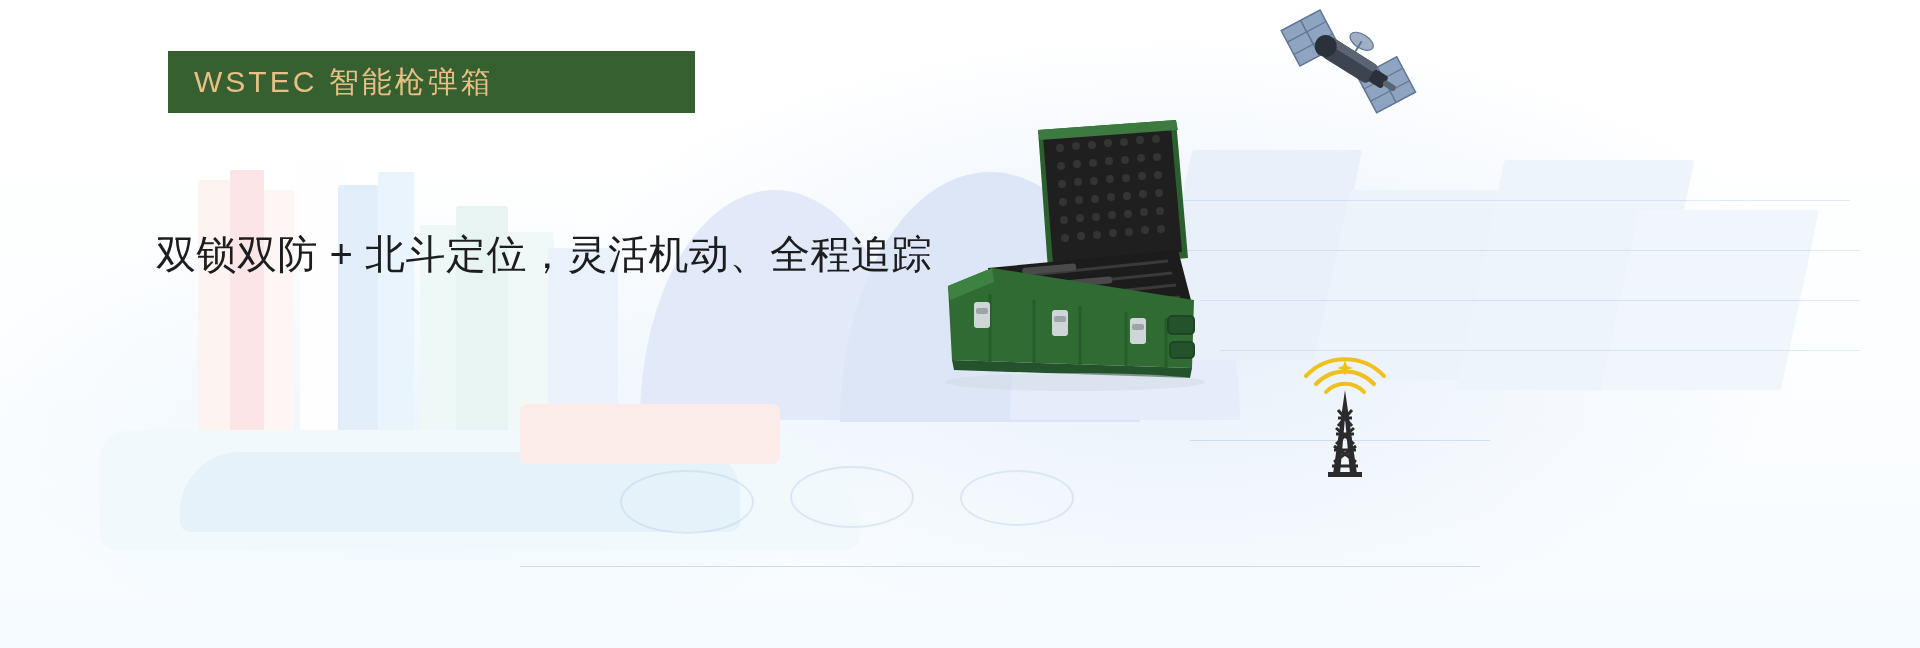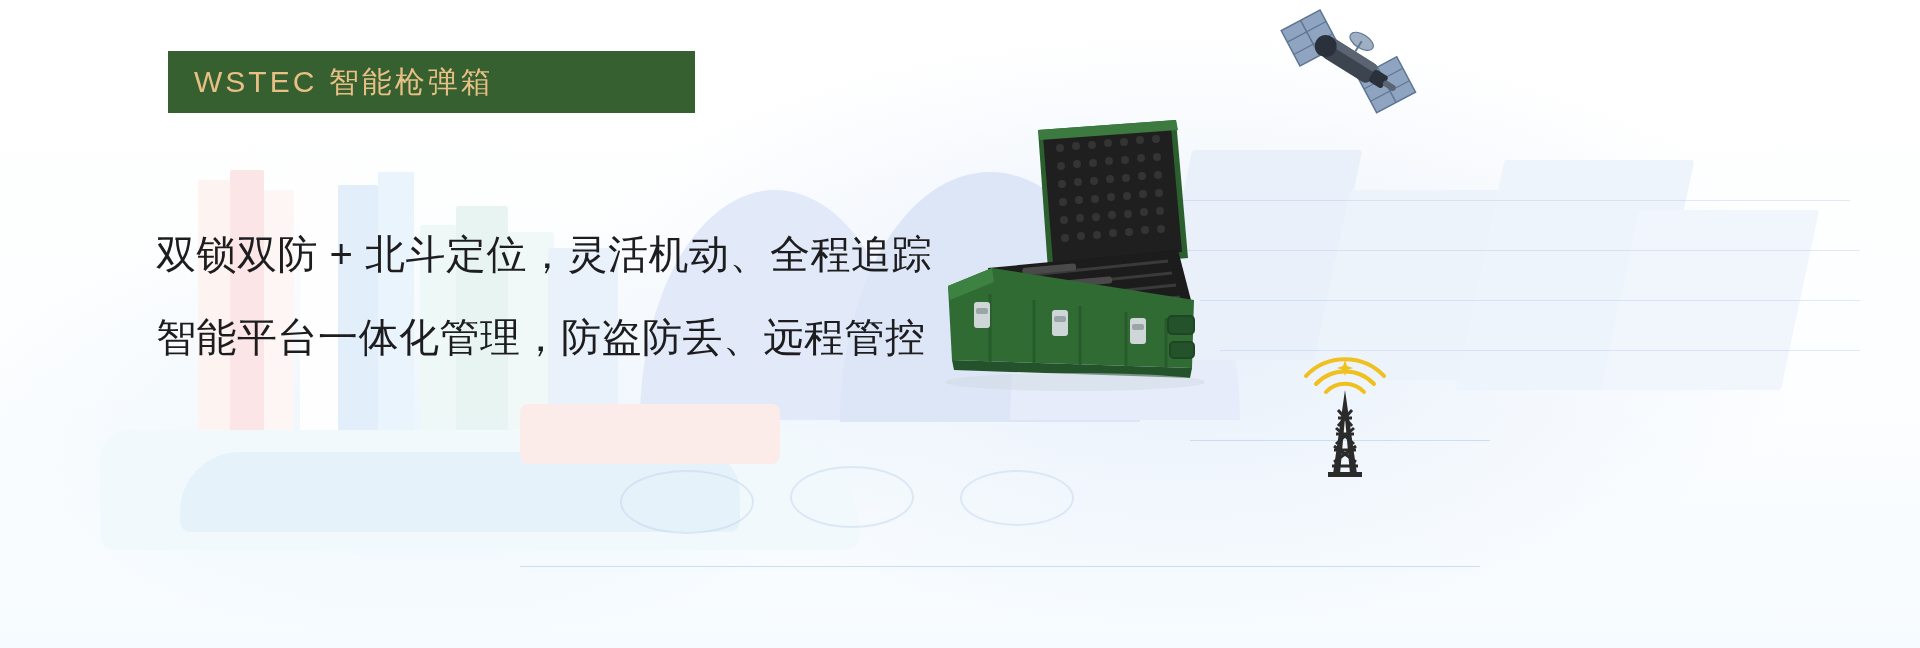--- a/index.html
+++ b/index.html
@@ -111,21 +111,20 @@
     <div class="line-thin" style="left:520px;top:566px;width:960px;background:rgba(150,186,226,.45);"></div>
     <div class="line-thin" style="left:1190px;top:440px;width:300px;background:rgba(150,186,226,.4);"></div>
   </div>
 
   <div id="title-banner">
     <span id="title-text">WSTEC 智能枪弹箱</span>
   </div>
 
   <div id="features">
     <div class="feature-line">双锁双防 + 北斗定位，灵活机动、全程追踪</div>
-    <div class="feature-line">智能平台一体化管理，防盗防丢、远程管控</div>
   </div>
 
   <div id="case-wrap">
     <svg width="340" height="275" viewBox="0 0 340 275" xmlns="http://www.w3.org/2000/svg">
 
       <g>
         <path d="M108 12 L246 2 L258 140 L118 152 Z" fill="#2b5f2e"></path>
         <path d="M113 18 L241 9 L252 134 L123 145 Z" fill="#1f1f1f"></path>
 
         <g fill="#343434">

